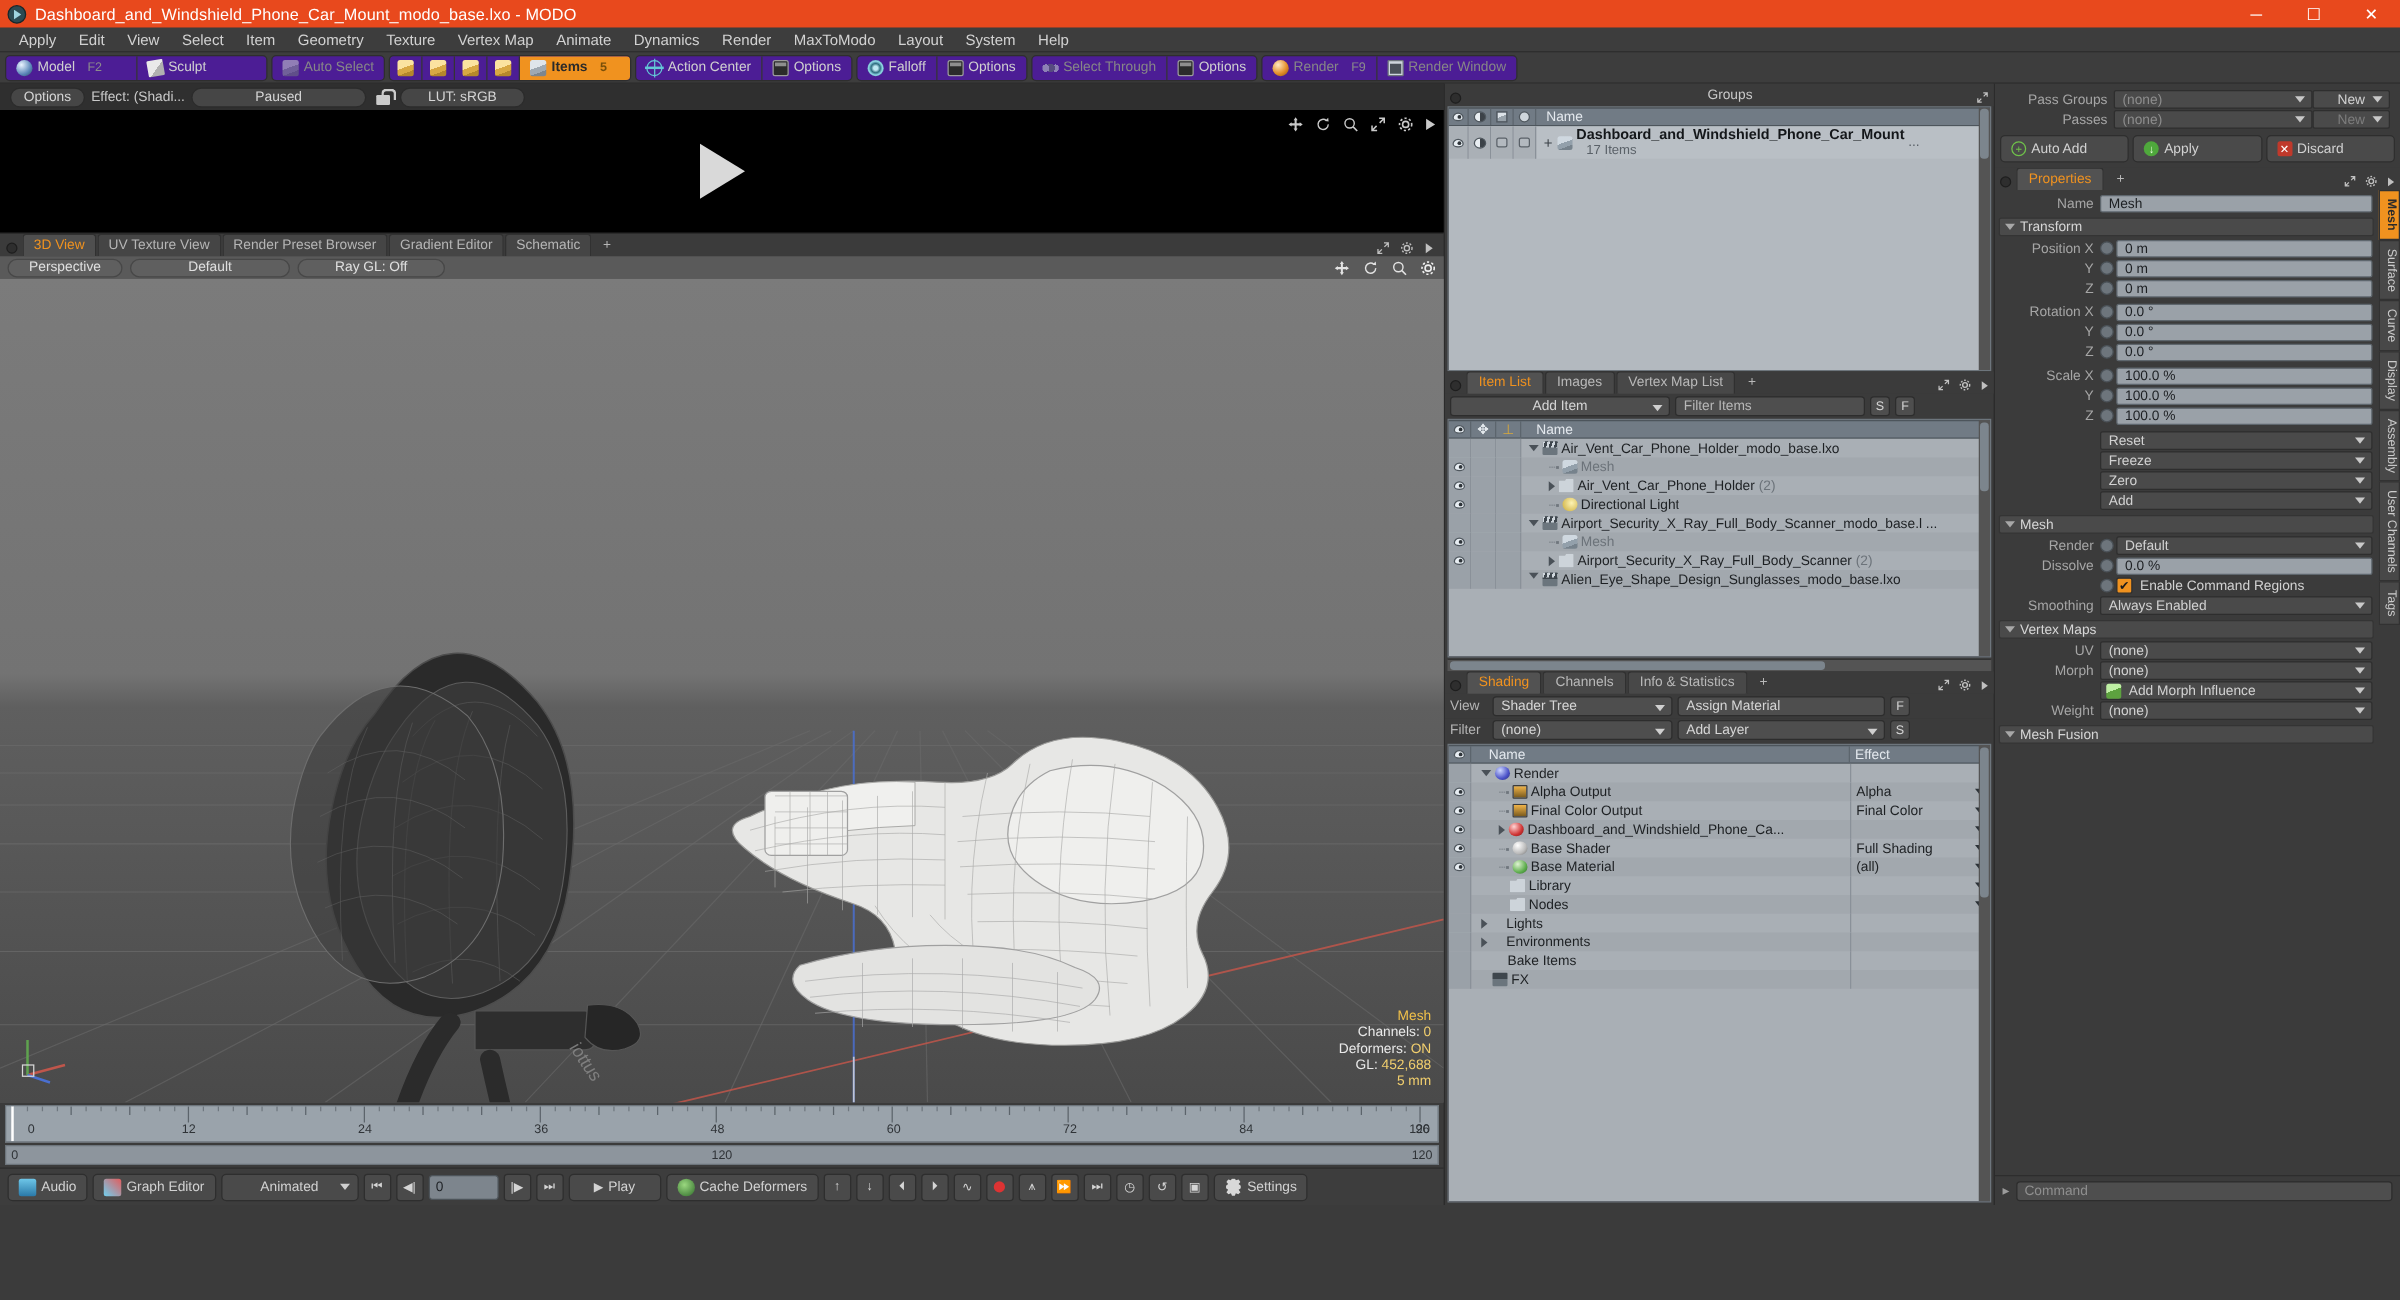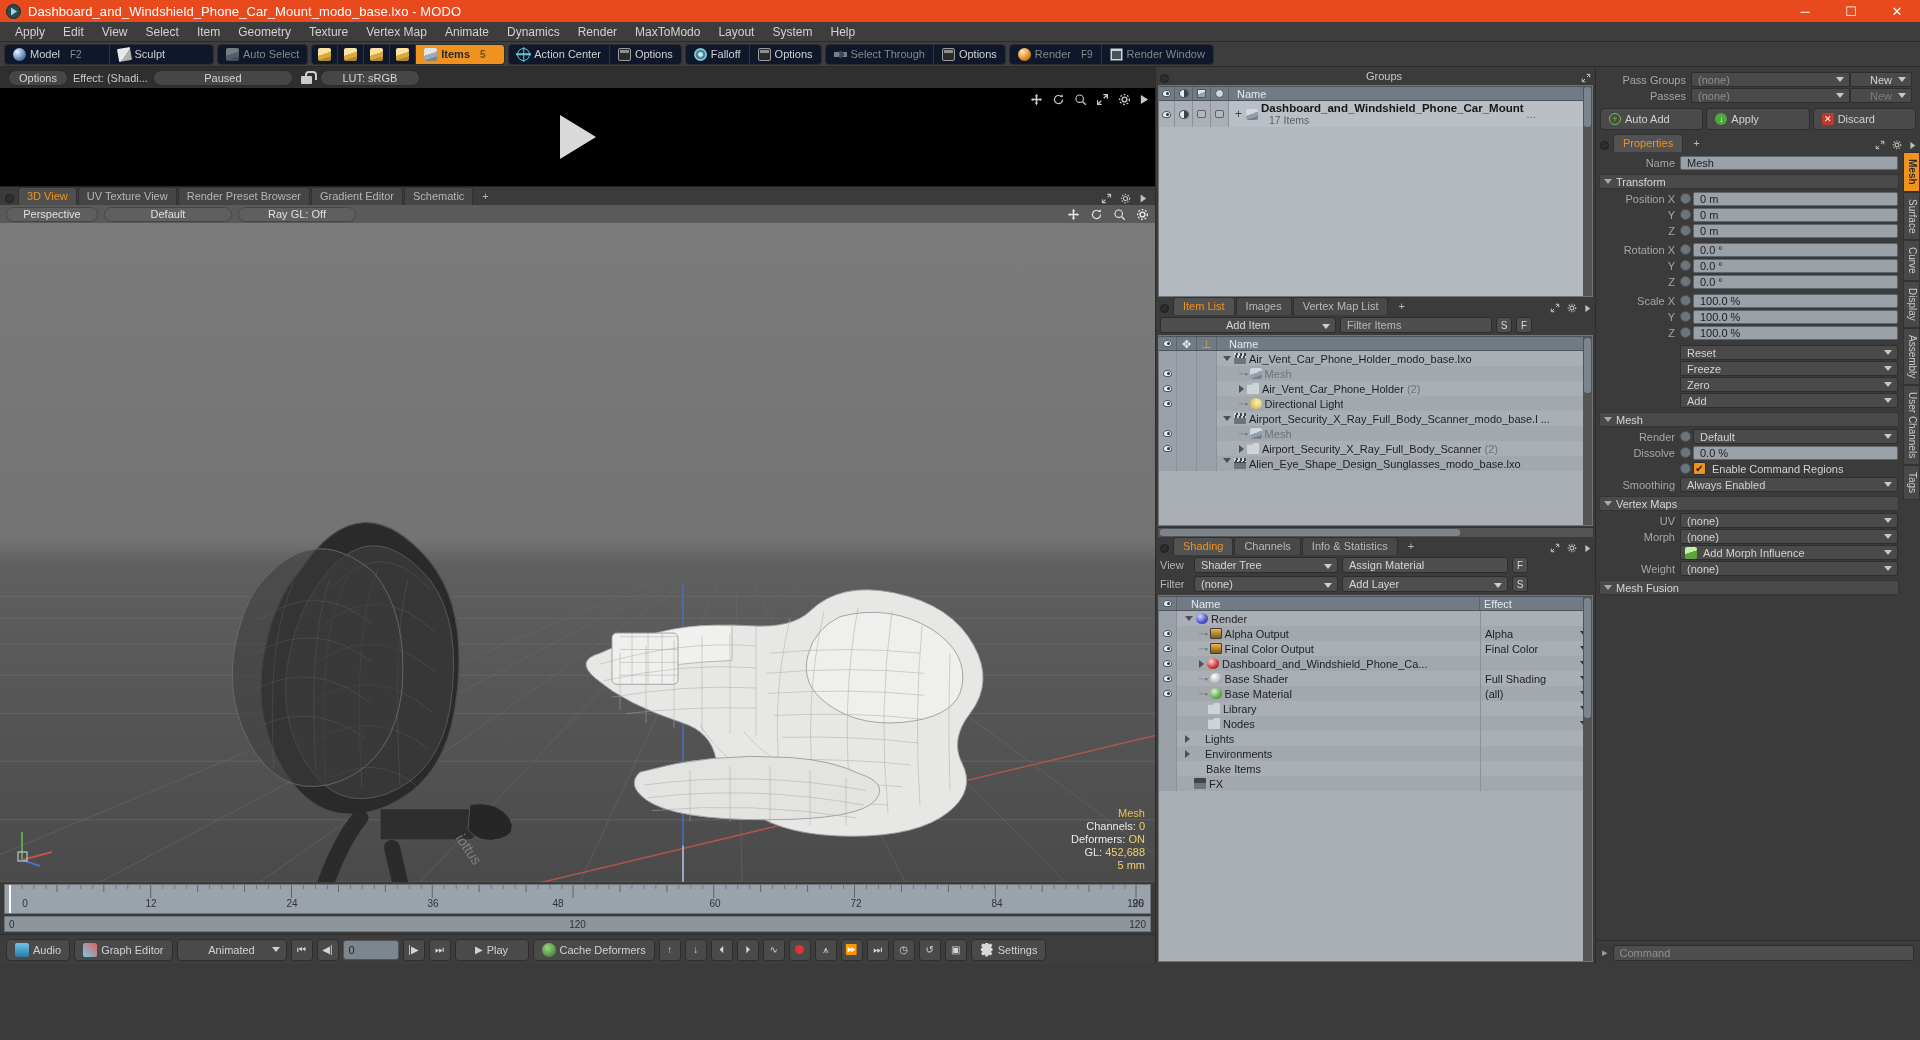--- a/index.html
+++ b/index.html
@@ -18,21 +18,21 @@
     color:#fff; font-size:13px; }
 
   
   #menubar { height:20px; background:#3d3d3d; display:flex; align-items:center; padding-left:6px;
     border-bottom:1px solid #2a2a2a; }
   #menubar span { padding:0 9px; line-height:20px; font-size:12px; color:#d2d2d2; }
 
   
   #modebar { height:25px; background:#3d3d3d; display:flex; align-items:center; gap:3px;
     padding:2px 4px; border-bottom:1px solid #2a2a2a; }
-  .grp { display:flex; align-items:flex-start; background:#0f172a; border:1px solid #2e2e2e;
+  .grp { display:flex; align-items:flex-start; background:#4c1d95; border:1px solid #2e2e2e;
     border-radius:4px; height:21px; overflow:hidden; }
   .btn { display:flex; align-items:center; gap:4px; height:100%; padding:0 8px; font-size:11px;
     color:#d0d0d0; border-right:1px solid #343434; white-space:nowrap; }
   .btn:last-child { border-right:none; }
   .btn.dim { color:#878787; }
   .btn.on { background:#f0921f; color:#2a2a2a; font-weight:bold; }
   .btn .hk { color:#8c8c8c; font-size:10px; margin-left:6px; }
   .btn.on .hk { color:#7a4f09; }
   .ico { width:13px; height:13px; flex:none; }
   .ico.sphere { border-radius:50%; background:radial-gradient(circle at 32% 30%, #eaf4ff, #5b87b8 60%, #27455f); }
@@ -664,21 +664,21 @@
             <line x1="1098" y1="0" x2="1098" y2="4"></line>
               <line x1="1110" y1="0" x2="1110" y2="4"></line>
               <line x1="1122" y1="0" x2="1122" y2="4"></line>
           </g>
         </svg>
         <div class="cursor" style="left:4px"></div>
         <div class="num" style="left:20px">0</div>
         <div class="num" style="left:146px">12</div>
         <div class="num" style="left:287px">24</div>
         <div class="num" style="left:428px">36</div>
-        <div class="num" style="left:553px">48</div>
+        <div class="num" style="left:569px">48</div>
         <div class="num" style="left:710px">60</div>
         <div class="num" style="left:851px">72</div>
         <div class="num" style="left:992px">84</div>
         <div class="num" style="left:1133px">96</div>
 
         <div class="num" style="left:1128px;transform:none;right:6px;left:auto">120</div>
       </div>
       <div id="range">
         <span>0</span>
         <span class="mid">120</span>

